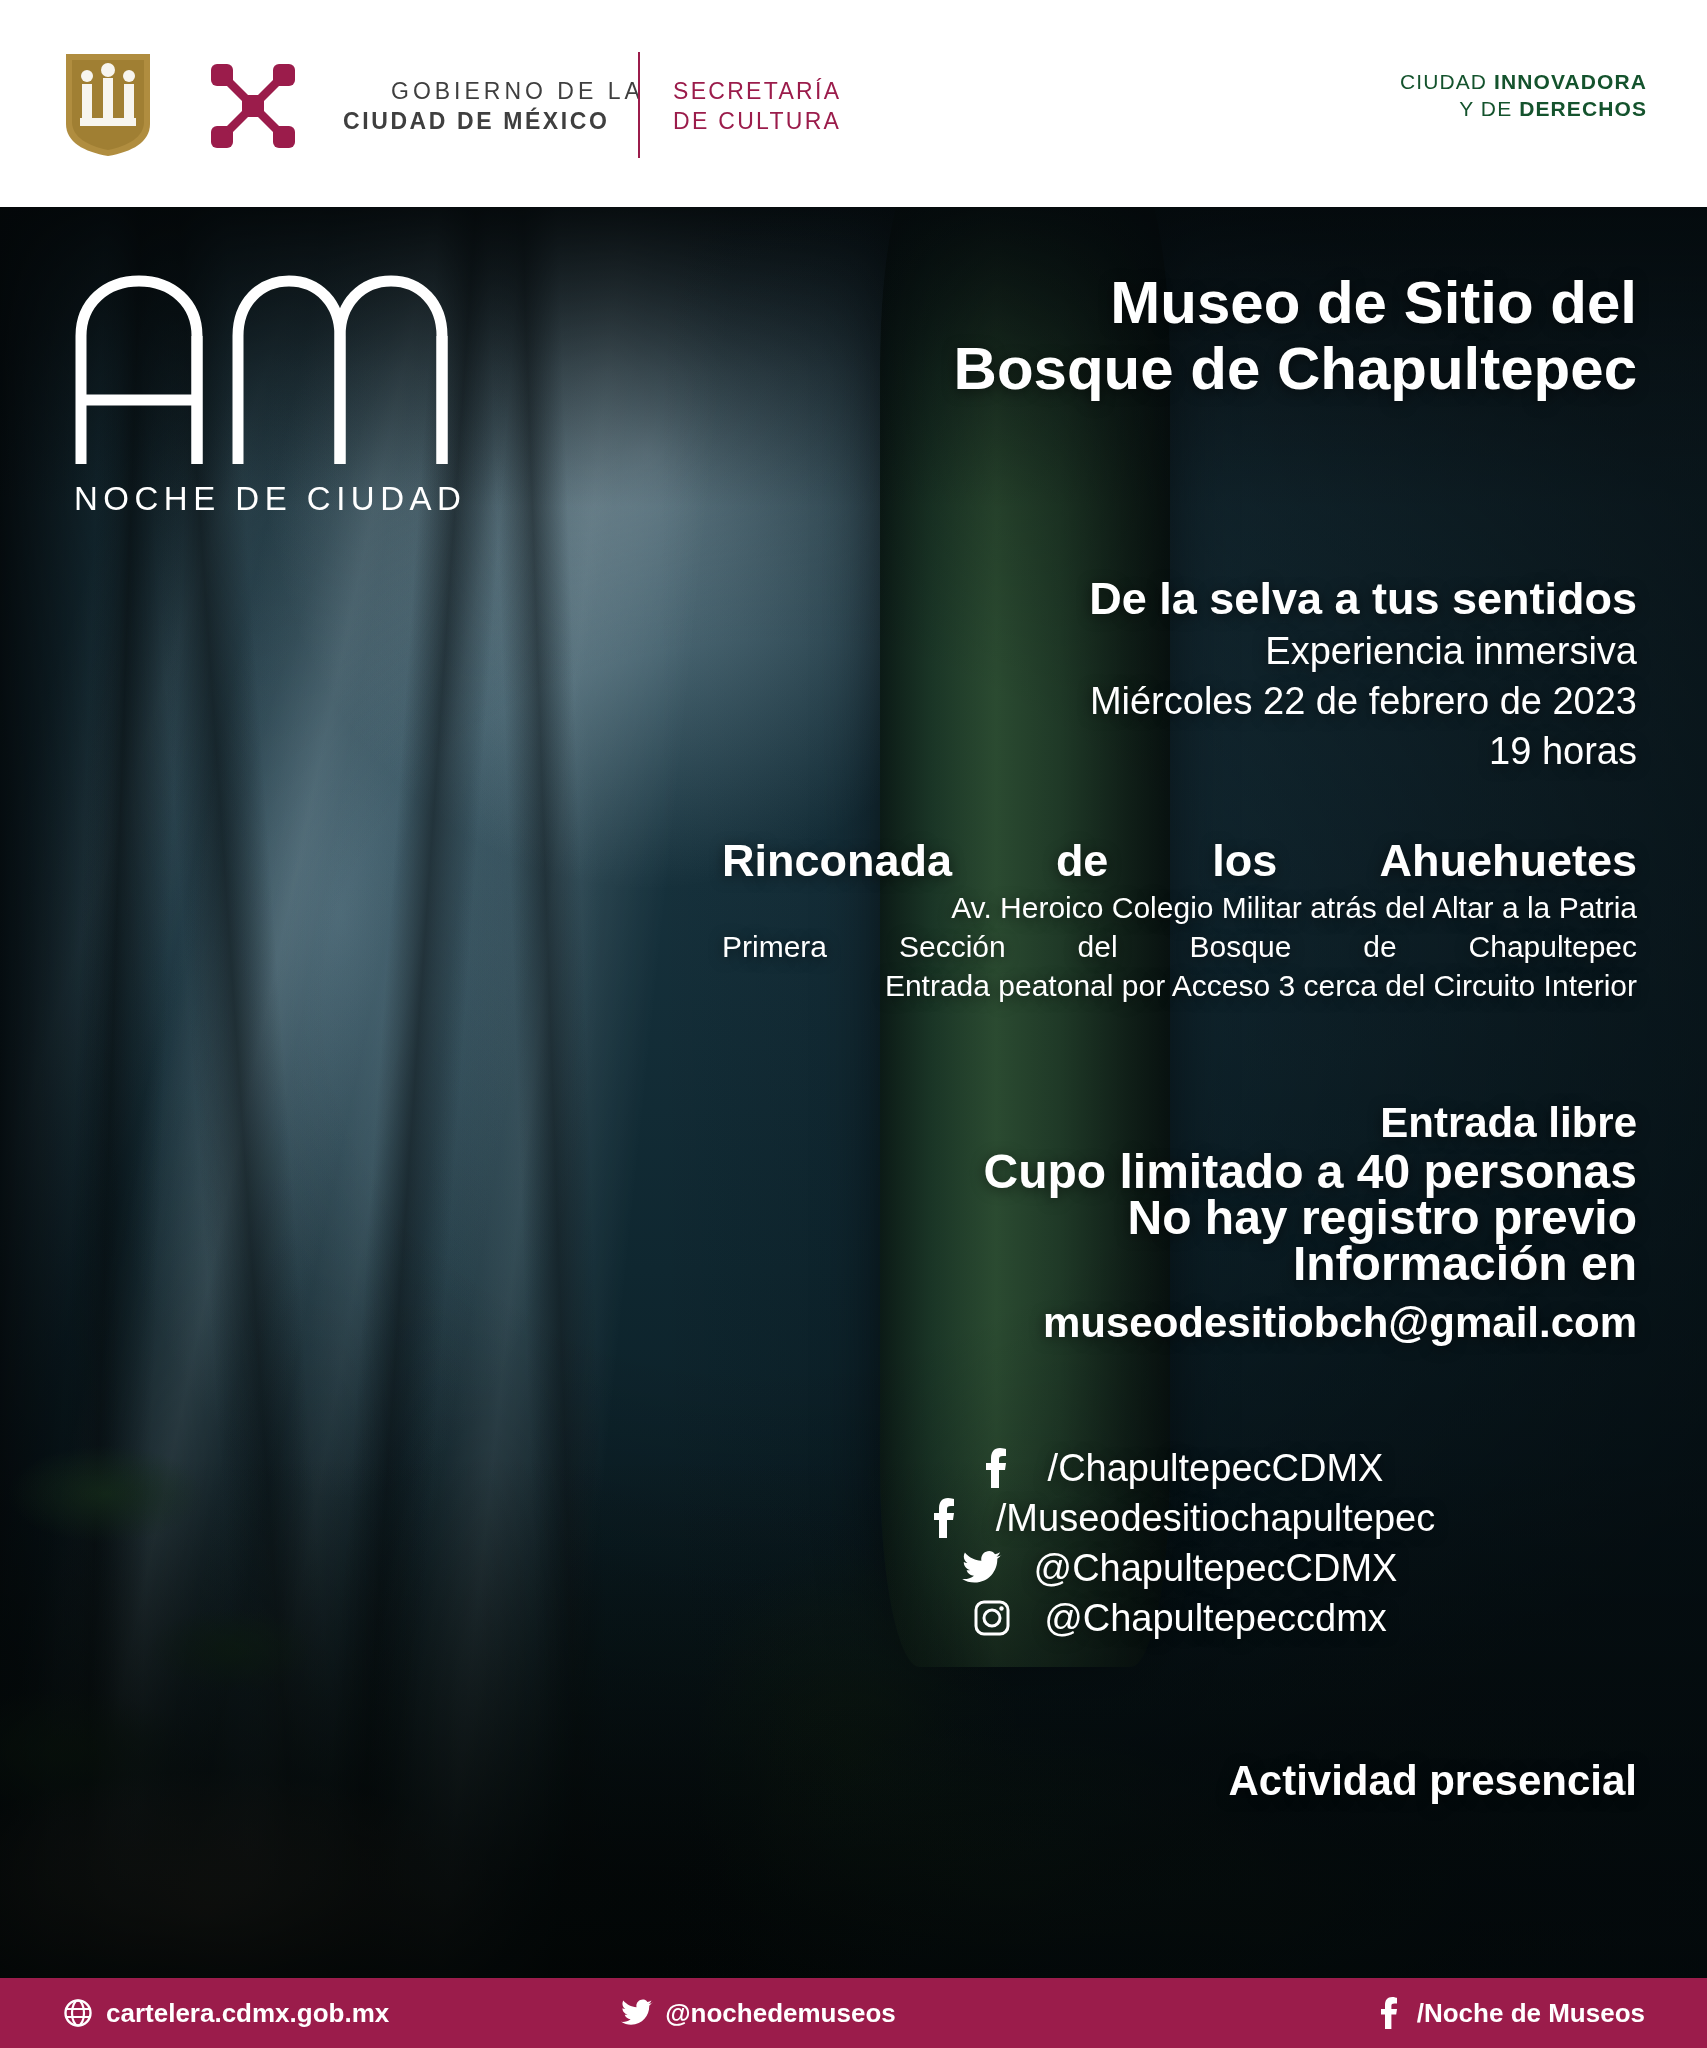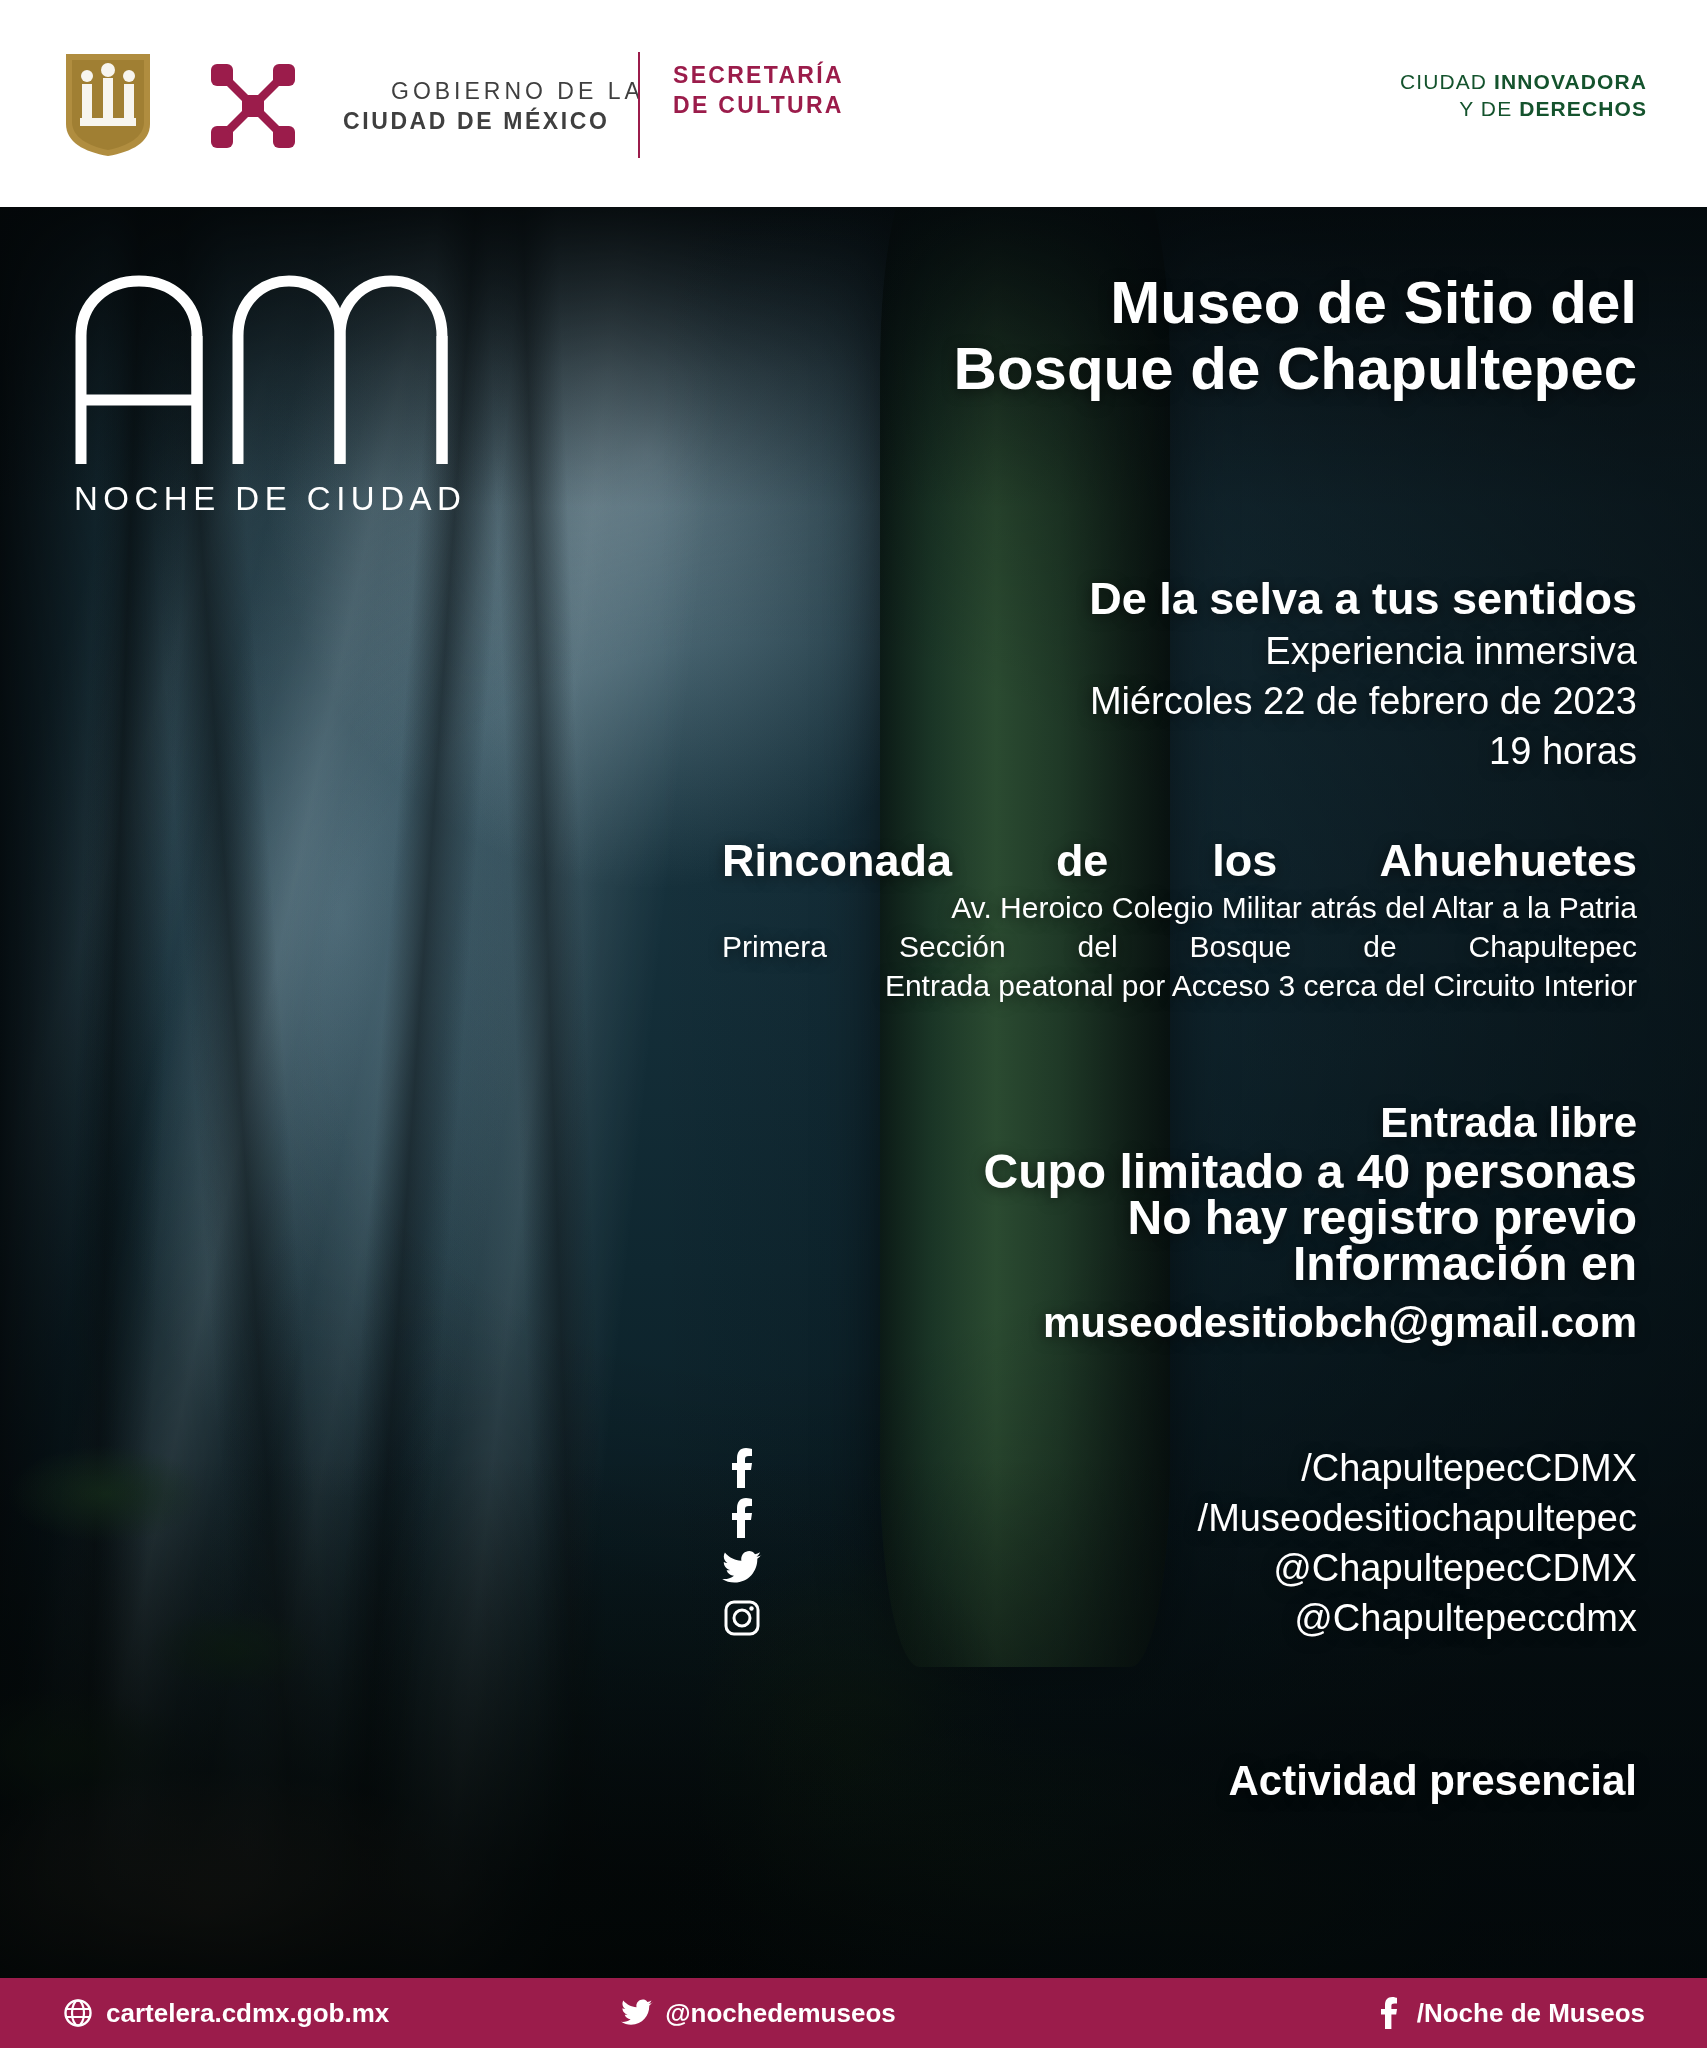--- a/index.html
+++ b/index.html
@@ -71,26 +71,26 @@
     left: 638px;
     top: 52px;
     width: 2px;
     height: 106px;
     background: #9b1c4b;
   }
 
   .sec-text {
     position: absolute;
     left: 673px;
-    top: 60px;
+    top: 76px;
     color: #9b1c4b;
     font-size: 23px;
     line-height: 30px;
     letter-spacing: 2.3px;
-    font-weight: bold;
+    font-weight: normal;
   }
 
   .innovadora {
     position: absolute;
     right: 60px;
     top: 68px;
     text-align: right;
     color: #14532d;
     font-size: 21px;
     line-height: 27px;
@@ -282,21 +282,21 @@
   .entry-mail {
     font-size: 42px;
     line-height: 56px;
     font-weight: bold;
     margin-top: 8px;
   }
 
   .block-social { margin-top: 92px; }
   .social-row {
     display: flex;
-    justify-content: space-between;
+    justify-content: center;
     align-items: center;
     gap: 32px;
     font-size: 38px;
     line-height: 50px;
     font-weight: 400;
   }
   .social-row .ico {
     display: inline-flex;
     align-items: center;
     justify-content: center;

